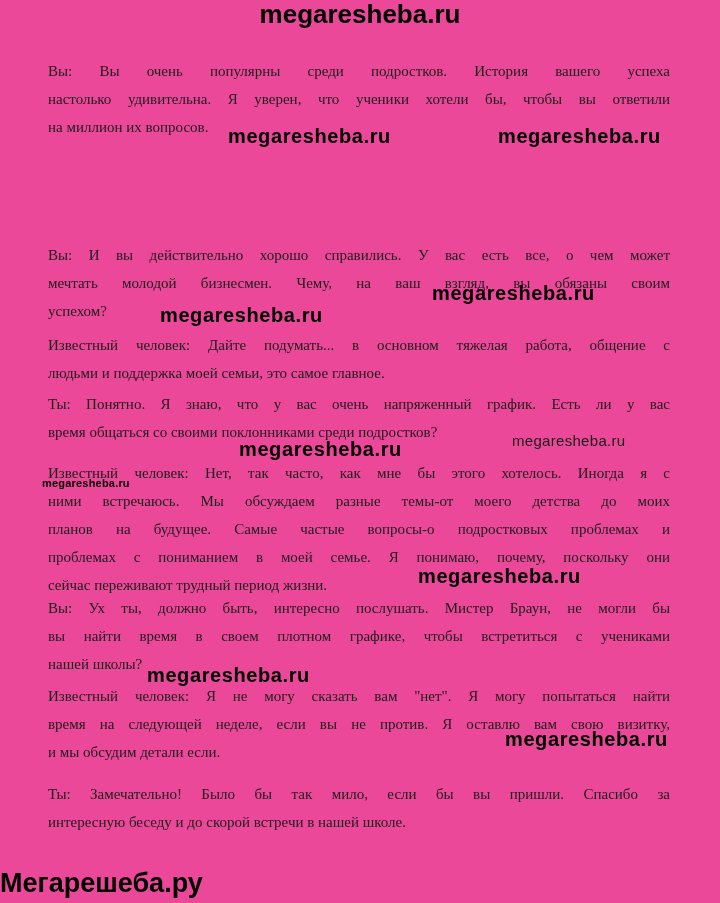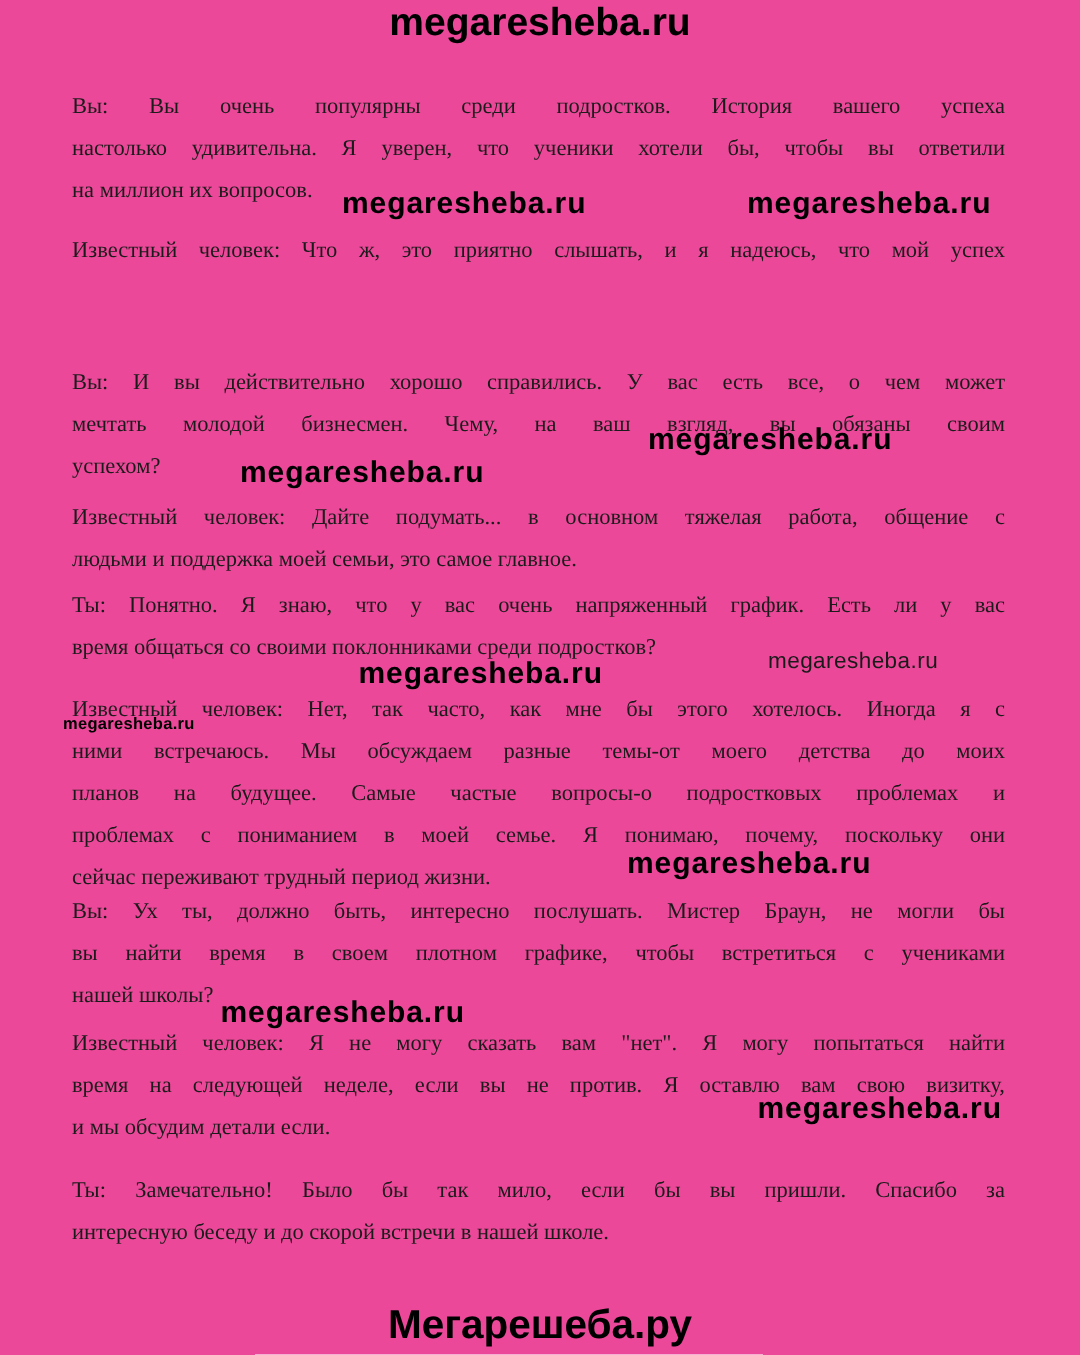--- a/index.html
+++ b/index.html
@@ -28,21 +28,20 @@
     font-size: 26px;
     line-height: 28px;
     color: #000000;
   }
   
   .footer-brand {
     position: absolute;
     top: 866px;
     left: 0;
     right: 0;
-    text-align: center;
     font-family: "Liberation Sans", sans-serif;
     font-weight: 700;
     font-size: 27px;
     line-height: 34px;
     color: #000000;
   }
   
   .para {
     position: absolute;
     left: 48px;
@@ -97,21 +96,20 @@
 
   <div class="header-wm">megaresheba.ru</div>
 
   <div class="para p1">
     <div class="line">Вы: Вы очень популярны среди подростков. История вашего успеха</div>
     <div class="line">настолько удивительна. Я уверен, что ученики хотели бы, чтобы вы ответили</div>
     <div class="line last">на миллион их вопросов.</div>
   </div>
 
   <div class="para p2">
-    <div class="line">Известный человек: Что ж, это приятно слышать, и я надеюсь, что мой успех</div>
   </div>
 
   <div class="para p3">
     <div class="line">Вы: И вы действительно хорошо справились. У вас есть все, о чем может</div>
     <div class="line">мечтать молодой бизнесмен. Чему, на ваш взгляд, вы обязаны своим</div>
     <div class="line last">успехом?</div>
   </div>
 
   <div class="para p4">
     <div class="line">Известный человек: Дайте подумать... в основном тяжелая работа, общение с</div>

